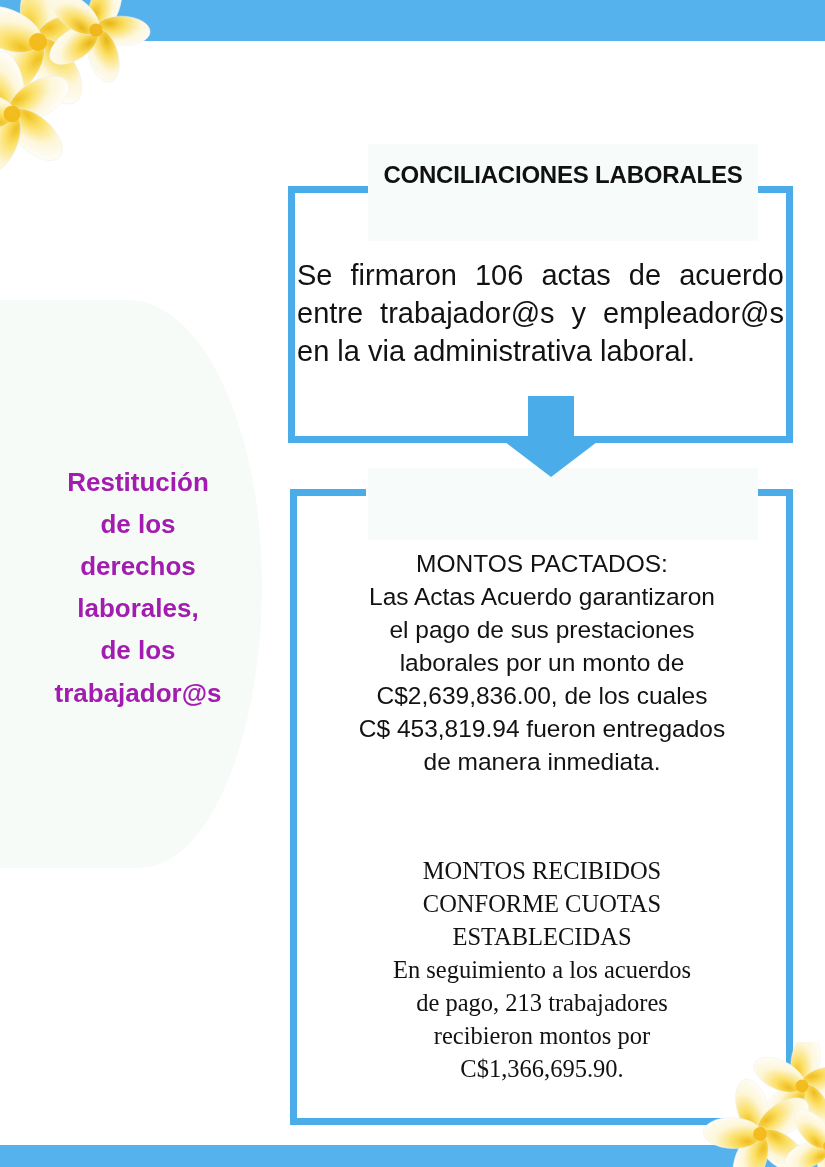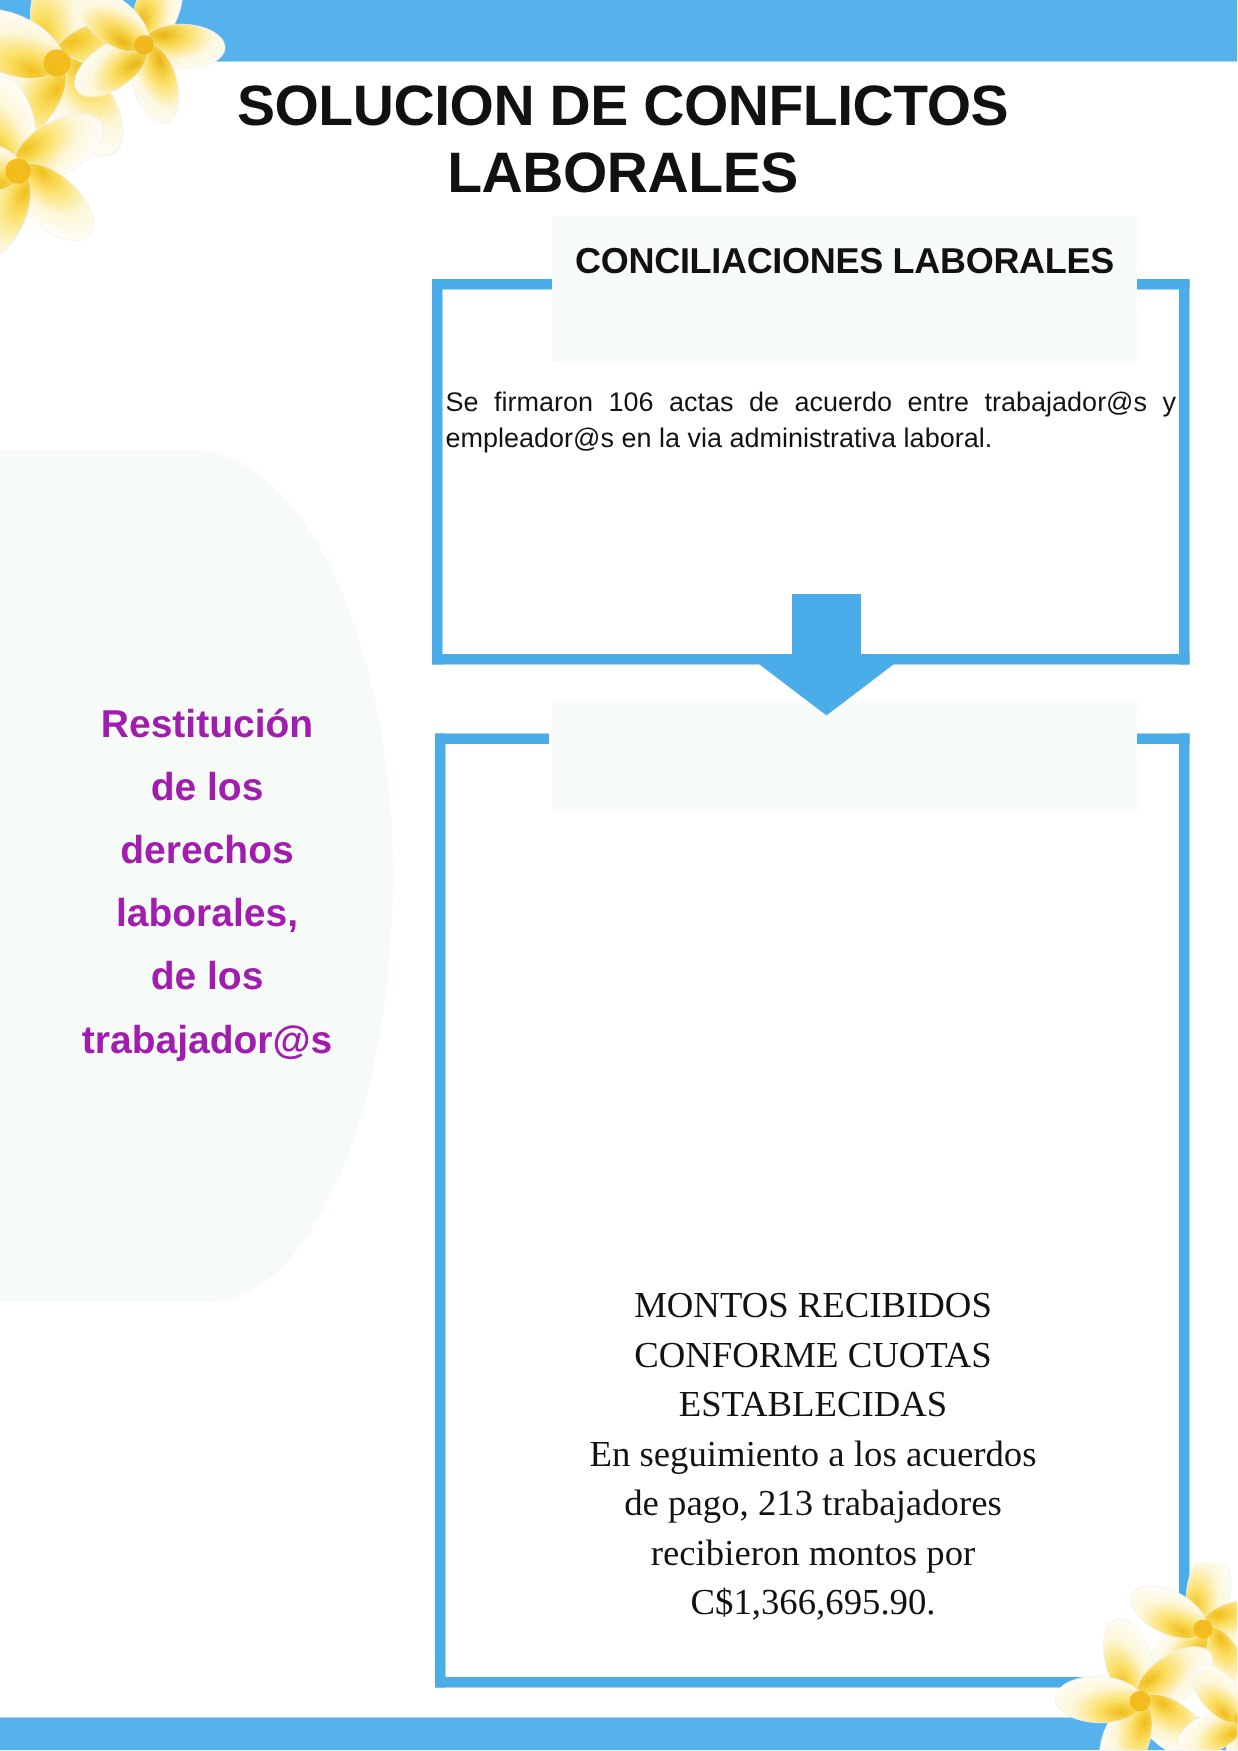--- a/index.html
+++ b/index.html
@@ -118,21 +118,21 @@
   
   .body-text {
     position: absolute;
     z-index: 6;
     color: #121212;
     font-family: "Liberation Sans", sans-serif;
     font-weight: 400;
   }
   #body1 {
     left: 297px; top: 257px; width: 487px;
-    font-size: 18px; line-height: 1.31;
+    font-size: 29px; line-height: 1.31;
     text-align: justify; text-align-last: left;
   }
   #body2a {
     left: 298px; top: 548px; width: 488px;
     font-size: 24.5px; line-height: 1.345;
     text-align: center;
     white-space: pre-line;
   }
   #body2b {
     left: 298px; top: 855px; width: 488px;
@@ -188,38 +188,44 @@
     <div class="rule b1-top-r"></div>
     <div class="rule b1-bottom"></div>
 
     <div class="rule b2-left"></div>
     <div class="rule b2-right"></div>
     <div class="rule b2-top-l"></div>
     <div class="rule b2-top-r"></div>
     <div class="rule b2-bottom"></div>
   </div>
 
-  <h1 class="title">SOLUCION DE CONFLICTOS LABORALES</h1>
 
   <div id="side-statement">Restitución
 de los
 derechos
 laborales,
 de los
 trabajador@s</div>
 
   <div class="box-header" id="hdr1">CONCILIACIONES LABORALES</div>
   <div class="body-text" id="body1">Se firmaron 106 actas de acuerdo entre trabajador@s y empleador@s en la via administrativa laboral.</div>
 
   <div id="arrow">
     <svg width="94" height="82" viewBox="0 0 94 82" xmlns="http://www.w3.org/2000/svg">
       <polygon points="24,0 70,0 70,46 93,46 47,81 1,46 24,46" fill="#4aade9"></polygon>
     </svg>
   </div>
 
+  <div class="body-text" id="body2a">MONTOS PACTADOS:
+Las Actas Acuerdo  garantizaron
+el pago de sus prestaciones
+laborales  por un monto de
+C$2,639,836.00, de los cuales
+C$ 453,819.94 fueron entregados
+de manera inmediata.</div>
   <div class="body-text" id="body2b">MONTOS RECIBIDOS
 CONFORME CUOTAS
 ESTABLECIDAS
 En seguimiento a los acuerdos
 de pago, 213 trabajadores
 recibieron montos por
 C$1,366,695.90.</div>
 
   <div class="flowers" id="flowers-tl">
     <svg width="200" height="190" viewBox="0 0 200 190" xmlns="http://www.w3.org/2000/svg">

